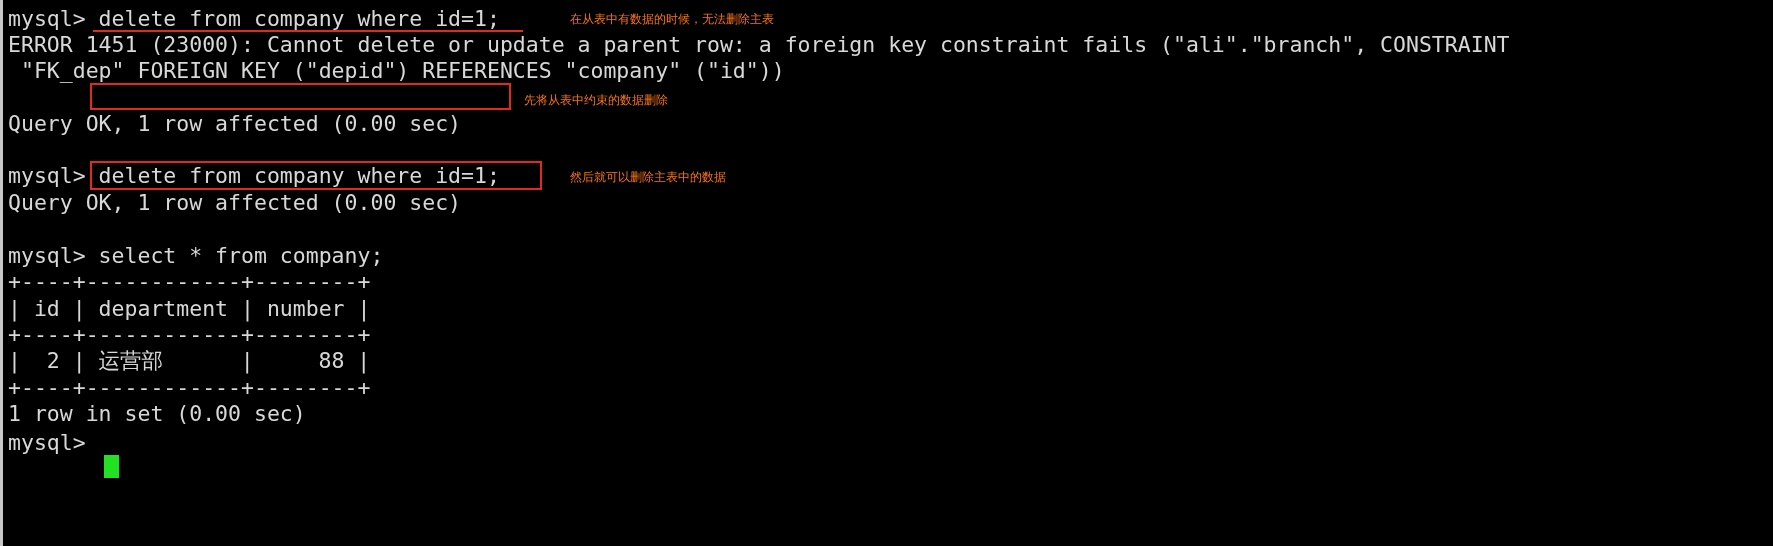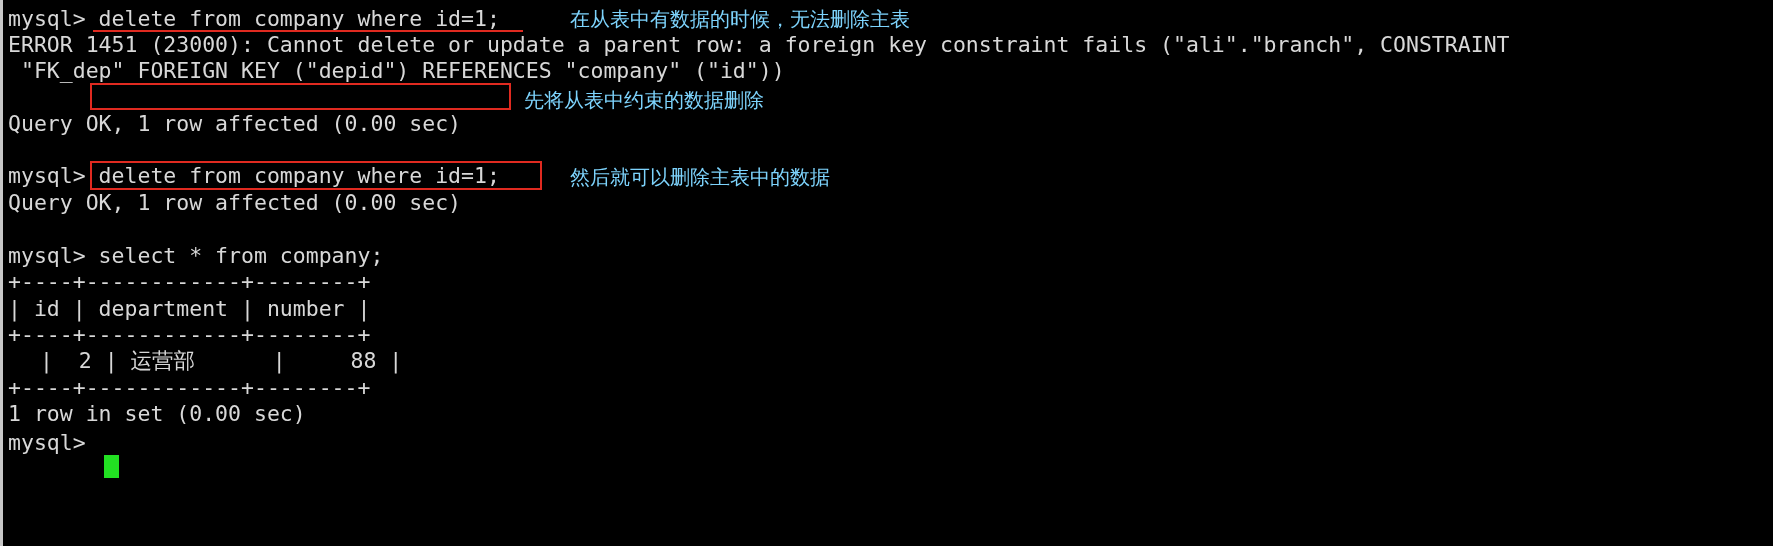--- a/index.html
+++ b/index.html
@@ -40,23 +40,23 @@
     line-height: 29px;
     color: #d8d8d8;
     letter-spacing: 0px;
   }
   .line.blank { color: transparent; }
   
   .annot {
     position: absolute;
     white-space: pre;
     font-family: Liberation Serif, serif;
-    font-size: 20px;
+    font-size: 12px;
     line-height: 20px;
-    color: #7dd3fc;
+    color: #f97316;
   }
   
   .hl-box {
     position: absolute;
     border: 2px solid #e02a20;
     box-sizing: border-box;
     pointer-events: none;
   }
   
   .hl-underline {
@@ -83,21 +83,21 @@
     <div class="line" style="top:56px;"> "FK_dep" FOREIGN KEY ("depid") REFERENCES "company" ("id"))</div>
     <div class="line" style="top:109px;">Query OK, 1 row affected (0.00 sec)</div>
     <div class="line blank" style="top:135px;"></div>
     <div class="line" style="top:161px;">mysql&gt; delete from company where id=1;</div>
     <div class="line" style="top:188px;">Query OK, 1 row affected (0.00 sec)</div>
     <div class="line blank" style="top:214px;"></div>
     <div class="line" style="top:241px;text-align:center;">mysql&gt; select * from company;</div>
     <div class="line" style="top:267px;">+----+------------+--------+</div>
     <div class="line" style="top:294px;text-align:center;">| id | department | number |</div>
     <div class="line" style="top:320px;">+----+------------+--------+</div>
-    <div class="line" style="top:346px;margin-left:32px;">|  2 | 运营部      |     88 |</div>
+    <div class="line" style="top:346px;">|  2 | 运营部      |     88 |</div>
     <div class="line" style="top:373px;">+----+------------+--------+</div>
     <div class="line" style="top:399px;">1 row in set (0.00 sec)</div>
     <div class="line blank" style="top:426px;"></div>
     <div class="line" style="top:428px;">mysql&gt; </div>
   </div>
 
   <div class="cursor" style="left:104px; top:455px; width:15px; height:23px;"></div>
 
   <div class="hl-underline" style="left:93px; top:30px; width:430px;"></div>
 

